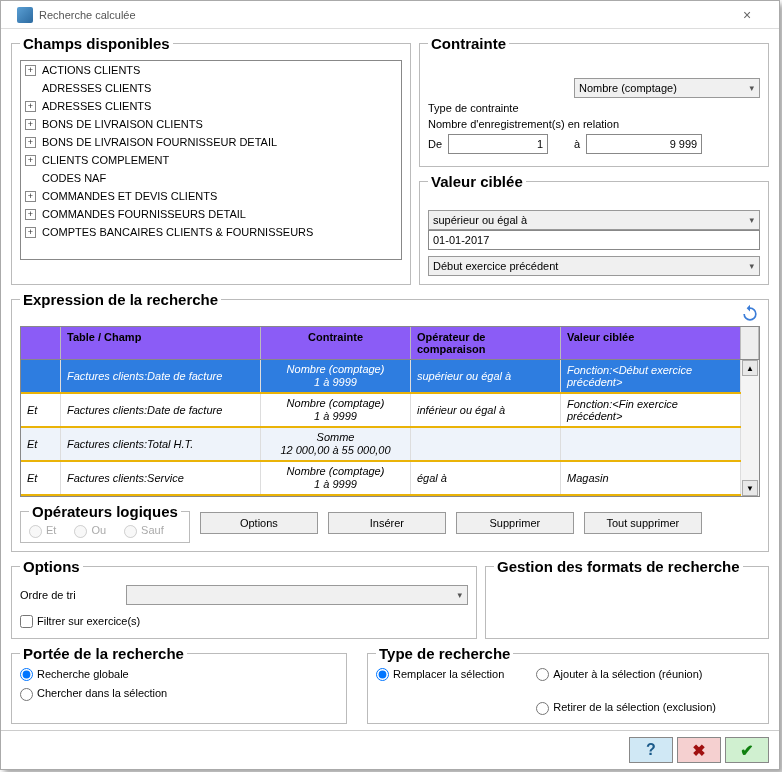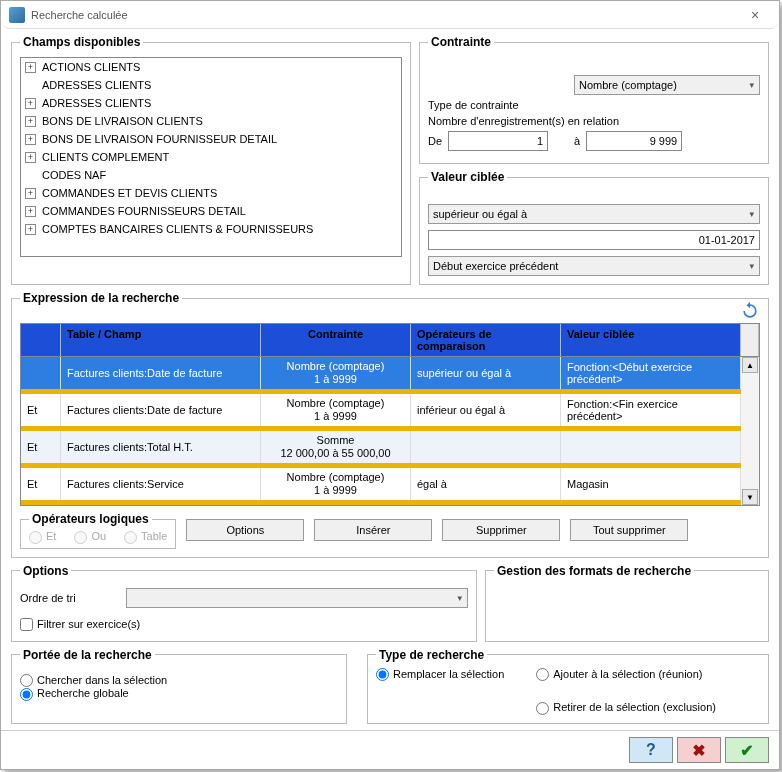--- a/index.html
+++ b/index.html
@@ -1,51 +1,51 @@
 <!DOCTYPE html>
 <html><head>
 <meta charset="utf-8">
 <style>
 * { box-sizing: border-box; margin: 0; padding: 0; font-family: "Segoe UI", Tahoma, sans-serif; font-size: 11px; }
 body { background: #fff; width: 782px; height: 772px; position: relative; }
 .window { width: 780px; height: 770px; border: 1px solid #aaa; background: #fff; box-shadow: 4px 4px 6px rgba(0,0,0,0.35); display: flex; flex-direction: column; }
-.titlebar { height: 28px; display: flex; align-items: center; padding: 0 8px; border-bottom: 1px solid #ddd; border-radius: 9px; }
+.titlebar { height: 28px; display: flex; align-items: center; padding: 0 16px; border-bottom: 1px solid #ddd; }
 .titlebar-icon { width: 16px; height: 16px; background: linear-gradient(135deg,#5a9fd4,#2c6aa0); border-radius: 2px; margin-right: 6px; }
 .titlebar-title { flex: 1; color: #555; }
 .titlebar-close { width: 32px; text-align: center; color: #666; cursor: pointer; font-size: 14px; }
 .content { flex: 1; padding: 6px 10px; display: flex; flex-direction: column; gap: 6px; }
 .top-row { display: flex; gap: 8px; }
 fieldset { border: 1px solid #bbb; padding: 6px 8px 8px; }
-legend { font-weight: bold; font-size: 12px; padding: 0 3px; }
+legend { font-weight: bold; font-size: 15px; padding: 0 3px; }
 .champs { flex: 1; }
 .tree-box { border: 1px solid #888; height: 200px; overflow-y: scroll; background: #fff; margin-top: 2px; }
 .tree-item { display: flex; align-items: center; height: 18px; padding-left: 4px; }
 .plus-box { width: 11px; height: 11px; border: 1px solid #888; font-size: 9px; line-height: 9px; text-align: center; margin-right: 6px; color: #333; }
 .plus-spacer { width: 11px; height: 11px; margin-right: 6px; }
 .right-col { width: 350px; display: flex; flex-direction: column; gap: 6px; }
 .field-row { display: flex; align-items: center; gap: 6px; margin: 4px 0; }
 .field-row label { flex-shrink: 0; }
 .combo { flex: 1; border: 1px solid #999; height: 20px; display: flex; align-items: center; padding: 0 4px; background: #f0f0f0; position: relative; }
 .combo::after { content: "▾"; position: absolute; right: 5px; font-size: 9px; color: #555; }
 .input-box { border: 1px solid #888; height: 20px; padding: 0 4px; display: flex; align-items: center; background: #fff; }
 .num-right { justify-content: flex-end; }
 .expr-fs { position: relative; }
 .refresh-icon { position: absolute; right: 8px; top: -4px; width: 20px; height: 20px; }
 .refresh-icon svg { width: 20px; height: 20px; }
 .grid { border: 1px solid #888; margin-top: 12px; }
-.grid-header { display: flex; background: #1d4ed8; border-bottom: 1px solid #888; }
+.grid-header { display: flex; background: #8b5cf6; border-bottom: 1px solid #888; }
 .grid-header > div { border-right: 1px solid #bbb; padding: 4px 6px; font-weight: bold; }
 .gcol0 { width: 40px; }
 .gcol1 { width: 200px; }
 .gcol2 { width: 150px; text-align: center; }
 .gcol3 { width: 150px; }
 .gcol4 { flex: 1; }
 .gscroll { width: 18px; background: #eee; }
 .grid-body { position: relative; }
-.grid-row { display: flex; border-bottom: 5px solid #eab308; min-height: 34px; }
+.grid-row { display: flex; border-bottom: 2px solid #eab308; min-height: 34px; font-style: italic; }
 .grid-row > div { border-right: 1px solid #ddd; padding: 3px 6px; display: flex; align-items: center; }
 .grid-row .gcol2 { flex-direction: column; justify-content: center; align-items: center; line-height: 13px; }
 .row-selected { background: #2e7de0; color: #fff; }
 .row-alt { background: #eef3fa; }
 .grid-scrollbar { position: absolute; right: 0; top: 0; bottom: 0; width: 18px; background: #f4f4f4; display: flex; flex-direction: column; align-items: center; }
 .sb-btn { width: 16px; height: 16px; border: 1px solid #aaa; background: #e8e8e8; font-size: 8px; display: flex; align-items: center; justify-content: center; }
 .sb-track { flex: 1; }
 .ops-row { display: flex; align-items: center; margin-top: 6px; gap: 10px; }
 .ops-fs { border: none; }
 .radio-row { display: flex; gap: 18px; align-items: center; }
@@ -136,33 +136,33 @@
                 <span>Nombre (comptage)</span>
               </div>
           </div>
           <div style="margin-top:4px;">Nombre d'enregistrement(s) en relation</div>
           <div class="field-row">
             <label>De</label>
             <div class="input-box num-right" style="width:100px;">
                 <span>1</span>
               </div>
             <label style="margin-left:20px;">à</label>
-            <div class="input-box num-right" style="width:96px;">
+            <div class="input-box num-right" style="width:116px;">
                 <span>9 999</span>
               </div>
           </div>
         </fieldset>
 
         <fieldset>
           <legend>Valeur ciblée</legend>
           <div style="height:14px;"></div>
           <div class="combo">
               <span>supérieur ou égal à</span>
             </div>
-          <div class="input-box" style="margin-top:6px;justify-content:flex-end;">
+          <div class="input-box" style="">
               <span>01-01-2017</span>
             </div>
           <div class="combo" style="margin-top:6px;">
               <span>Début exercice précédent</span>
             </div>
         </fieldset>
       </div>
     </div>
 
     <fieldset class="expr-fs">
@@ -170,21 +170,21 @@
       <div class="refresh-icon">
         <svg viewBox="0 0 24 24">
             <path fill="#3b7dd8" d="M12 4V1L8 5l4 4V6a6 6 0 1 1-6 6H4a8 8 0 1 0 8-8z"></path>
           </svg>
       </div>
       <div class="grid">
         <div class="grid-header">
           <div class="gcol0"></div>
           <div class="gcol1">Table / Champ</div>
           <div class="gcol2">Contrainte</div>
-          <div class="gcol3">Opérateurs de comparaison</div>
+          <div class="gcol3">Opérateur de comparaison</div>
           <div class="gcol4">Valeur ciblée</div>
           <div class="gscroll"></div>
         </div>
         <div class="grid-body" id="grid-body">
           <div class="grid-row row-selected">
               <div class="gcol0"></div>
               <div class="gcol1">Factures clients:Date de facture</div>
               <div class="gcol2">
                 <span>Nombre (comptage)</span>
                 <span>1 à 9999</span>
@@ -233,21 +233,21 @@
           </div>
         </div>
       </div>
 
       <div class="ops-row">
         <fieldset class="ops-fs" style="border:1px solid #bbb; padding:4px 8px;">
           <legend>Opérateurs logiques</legend>
           <div class="radio-row disabled">
             <label><input type="radio" disabled="" style=""><span>Et</span></label>
             <label><input type="radio" disabled="" style=""><span>Ou</span></label>
-            <label><input type="radio" disabled="" style=""><span>Table</span></label>
+            <label><input type="radio" disabled="" style=""><span>Sauf</span></label>
           </div>
         </fieldset>
         <div class="btn">Options</div>
         <div class="btn">Insérer</div>
         <div class="btn">Supprimer</div>
         <div class="btn">Tout supprimer</div>
       </div>
     </fieldset>
 
     <div class="options-row">
@@ -266,22 +266,22 @@
       </fieldset>
 
       <fieldset class="gestion-fs">
         <legend>Gestion des formats de recherche</legend>
       </fieldset>
     </div>
 
     <div class="bottom-row">
       <fieldset class="portee-fs">
         <legend>Portée de la recherche</legend>
+        <div><label><input type="radio" name="portee" checked="" style=""><span>Recherche globale</span></label></div>
         <div style="margin-top:6px;"><label><input type="radio" name="portee" style=""><span>Chercher dans la sélection</span></label></div>
-        <div><label><input type="radio" name="portee" checked="" style=""><span>Recherche globale</span></label></div>
       </fieldset>
 
       <fieldset class="type-fs">
         <legend>Type de recherche</legend>
         <div style="display:flex; gap:32px;">
           <div>
             <div><label><input type="radio" name="tr" checked="" style=""><span>Remplacer la sélection</span></label></div>
           </div>
           <div>
             <div><label><input type="radio" name="tr" style=""><span>Ajouter à la sélection (réunion)</span></label></div>

